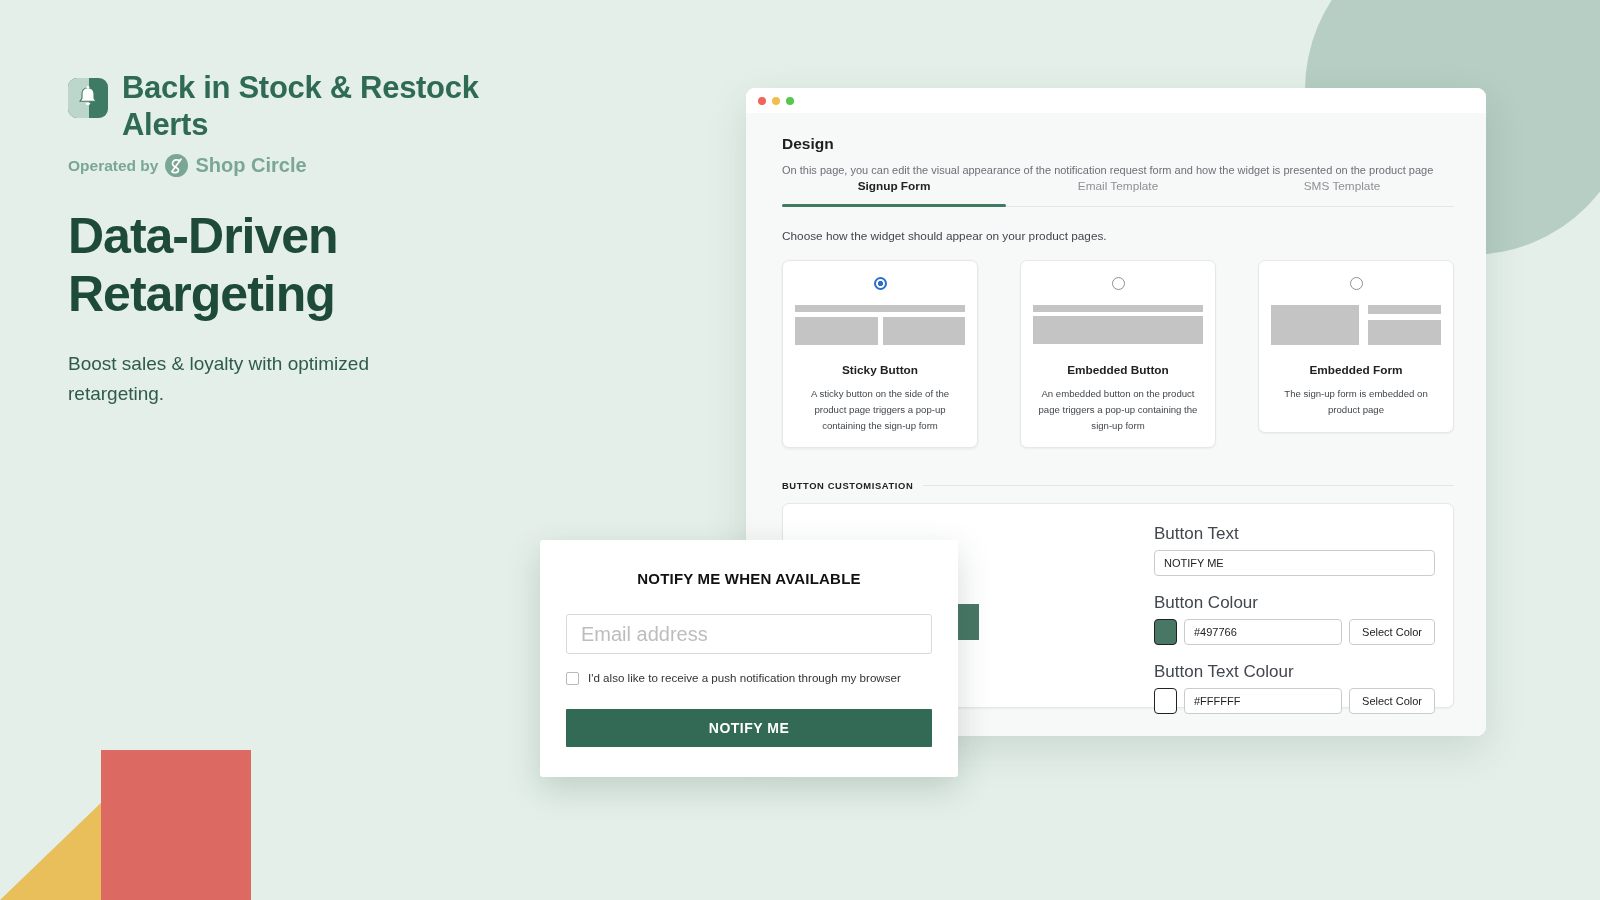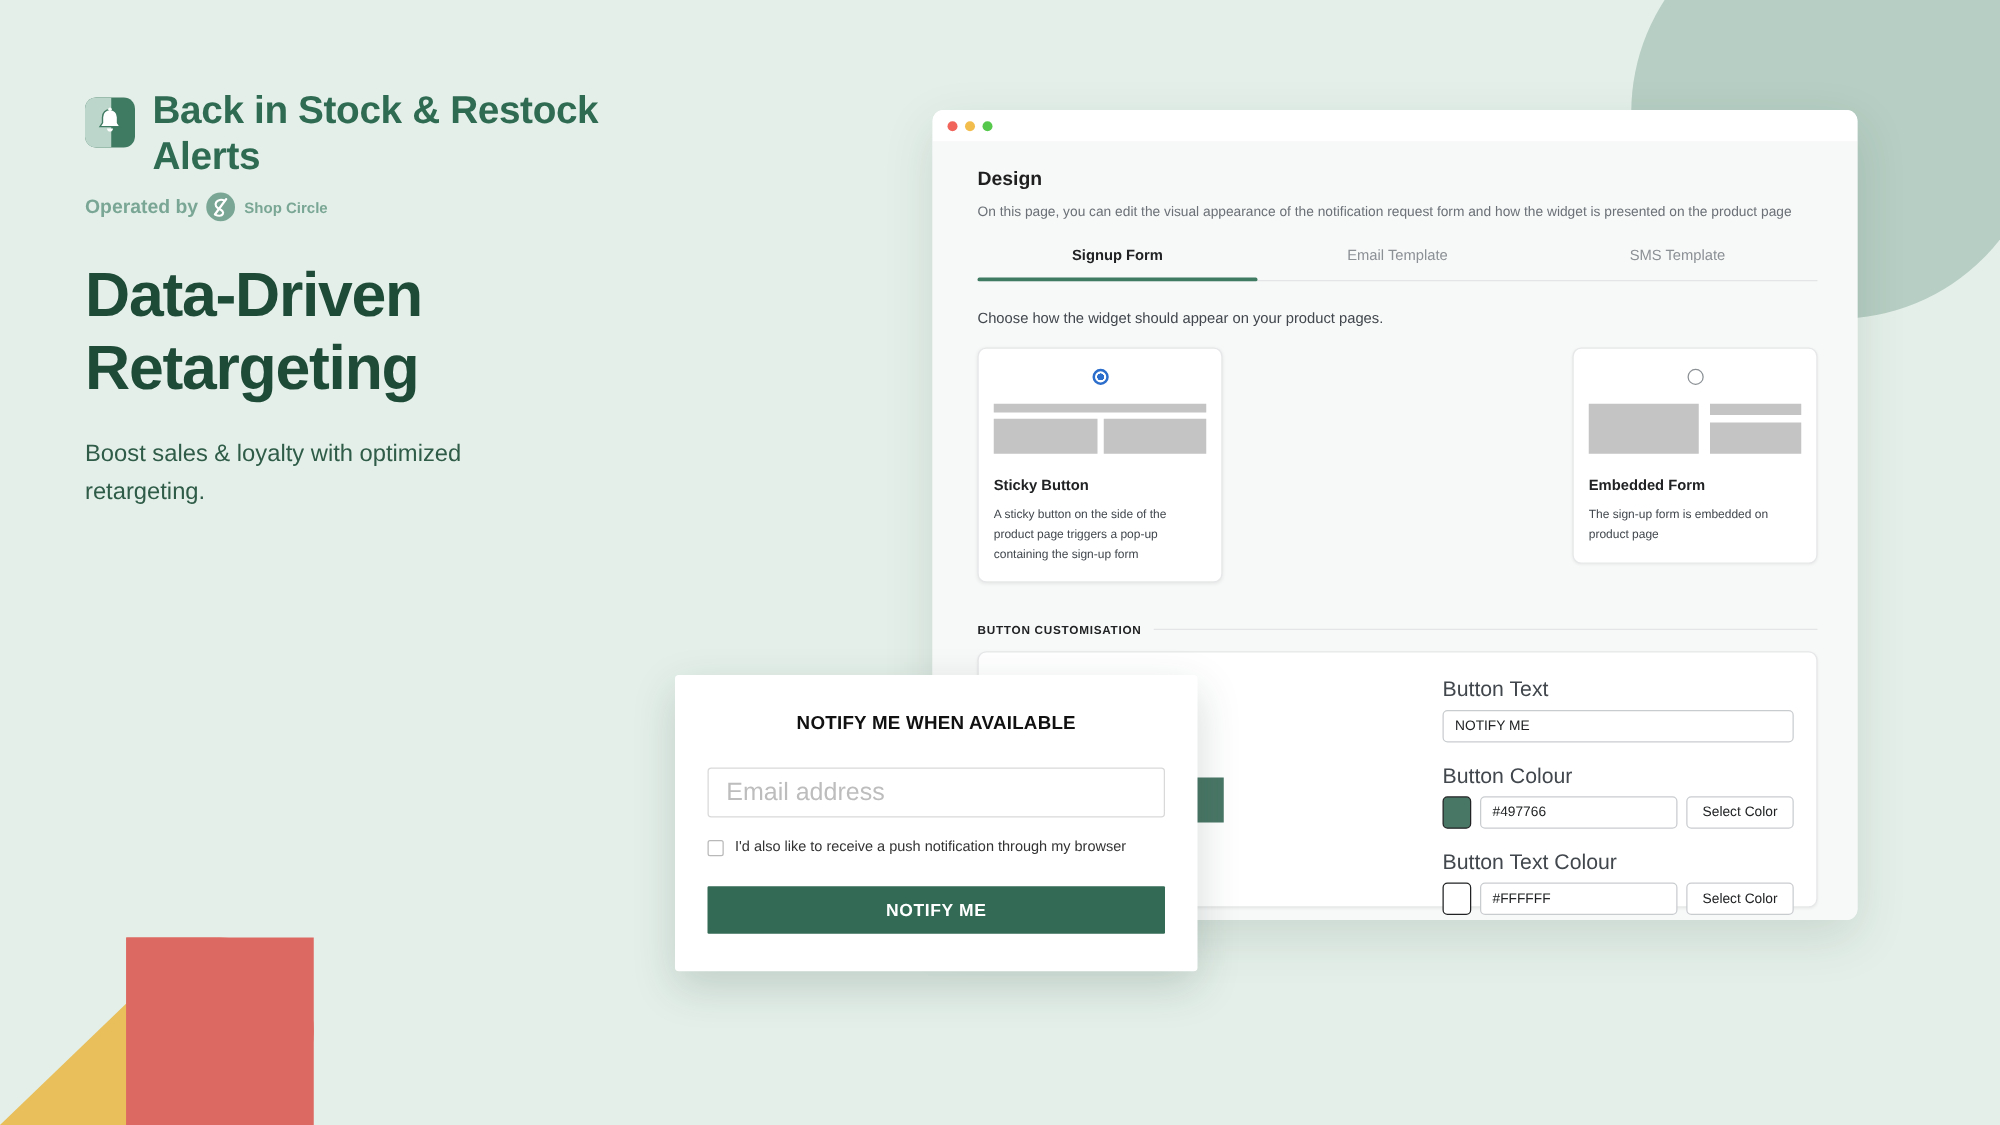--- a/index.html
+++ b/index.html
@@ -62,21 +62,21 @@
   }
   #operated-row {
     display: flex; align-items: center; gap: 7px;
     margin-top: 11px; margin-left: 0px;
   }
   #operated-label { font-size: 15.5px; font-weight: 700; color: #7aa795; }
   #shopcircle-logo {
     width: 23px; height: 23px; border-radius: 50%;
     background: #7aa795; position: relative; flex: none;
   }
-  #shopcircle-name { font-size: 12px; font-weight: 700; color: #7aa795; }
+  #shopcircle-name { font-size: 20px; font-weight: 700; color: #7aa795; }
 
   #headline {
     margin-top: 30px;
     font-size: 50px; line-height: 1.16; font-weight: 700;
     color: #1e4a38; letter-spacing: -1px;
   }
   #subheadline {
     margin-top: 26px;
     font-size: 19px; line-height: 1.55; color: #2f5c48;
     max-width: 385px;
@@ -103,21 +103,20 @@
 
   #page-body { background: #f7f8f8; height: 623px; padding: 22px 32px 0 36px; }
   #design-title { font-size: 15.5px; font-weight: 700; color: #1f1f1f; }
   #design-desc {
     margin-top: 10px; font-size: 11px; line-height: 1.45;
     color: #6b7177; max-width: 700px;
   }
 
   
   #tabs {
-    margin-top: 18px;
     display: flex; border-bottom: 1px solid #e3e5e7;
   }
   .tab {
     flex: 1; text-align: center; font-size: 11.8px;
     padding-bottom: 13px; color: #8c9196; cursor: pointer;
     position: relative;
   }
   .tab.active { color: #202223; font-weight: 600; }
   .tab.active::after {
     content: ""; position: absolute; left: 0; right: 0; bottom: -1px;
@@ -132,21 +131,21 @@
   
   #option-cards {
     margin-top: 17px;
     display: flex; justify-content: space-between;
     align-items: flex-start;
   }
   .opt-card {
     width: 196px; background: #fff;
     border: 1px solid #e6e7e8; border-radius: 7px;
     padding: 16px 12px 14px;
-    text-align: left;
+    text-align: center;
     box-shadow: 0 1px 2px rgba(0,0,0,.05);
   }
   .opt-card.sel { box-shadow: 0 1px 3px rgba(0,0,0,.07); }
   .radio {
     width: 13px; height: 13px; border-radius: 50%;
     border: 1.5px solid #8c9196; margin: 0 auto;
     background: #fff; cursor: pointer;
   }
   .radio.checked {
     border-color: #2c6ecb; border-width: 2px;
@@ -326,20 +325,29 @@
           <div class="bar bar-top"></div>
           <div class="wire-row">
             <div class="bar bar-b"></div>
             <div class="bar bar-b"></div>
           </div>
         </div>
         <div class="opt-name">Sticky Button</div>
         <div class="opt-desc">A sticky button on the side of the product page triggers a pop-up containing the sign-up form</div>
       </div>
 
+      <div class="opt-card">
+        <div class="radio"></div>
+        <div class="wire wire-b">
+          <div class="bar bar-top"></div>
+          <div class="bar bar-big"></div>
+        </div>
+        <div class="opt-name">Embedded Button</div>
+        <div class="opt-desc">An embedded button on the product page triggers a pop-up containing the sign-up form</div>
+      </div>
 
       <div class="opt-card">
         <div class="radio"></div>
         <div class="wire wire-c">
           <div class="bar left"></div>
           <div class="right">
             <div class="bar bar-s"></div>
             <div class="bar bar-l"></div>
           </div>
         </div>

